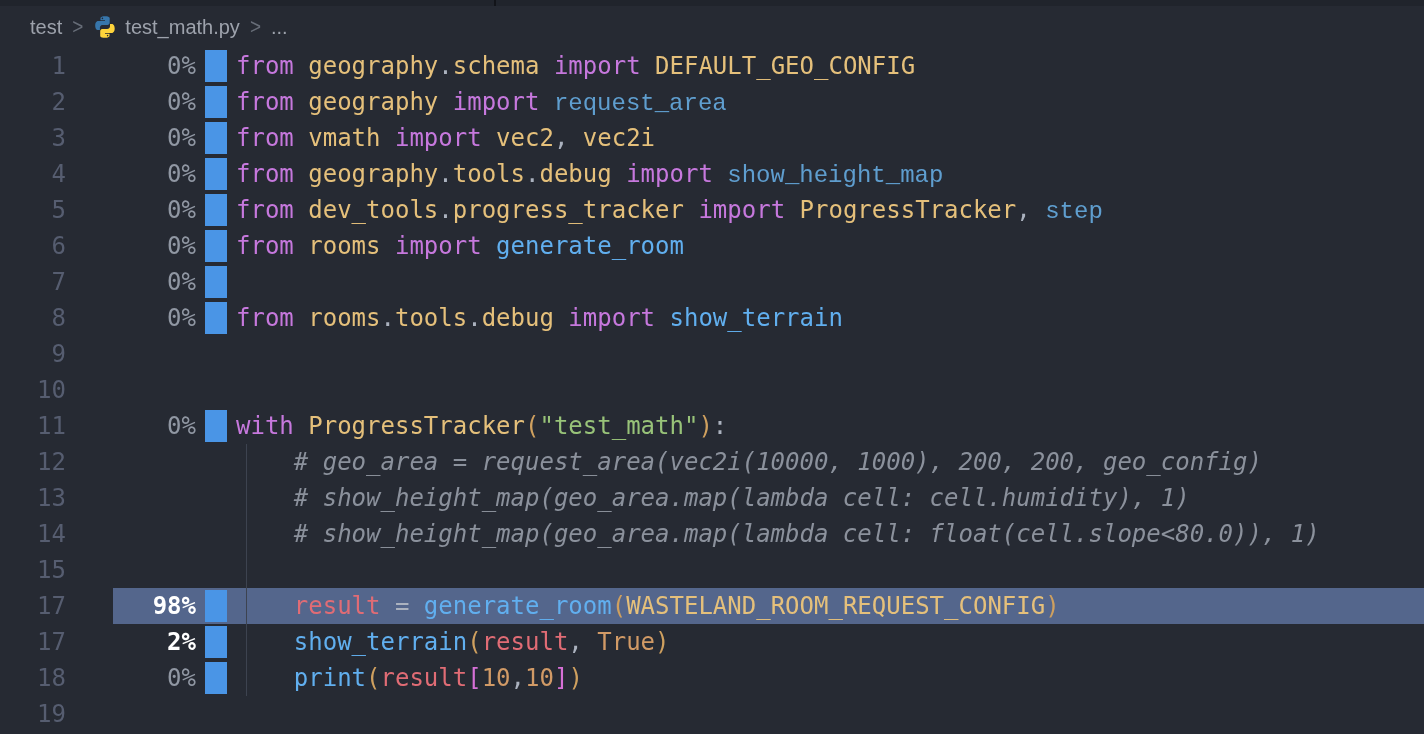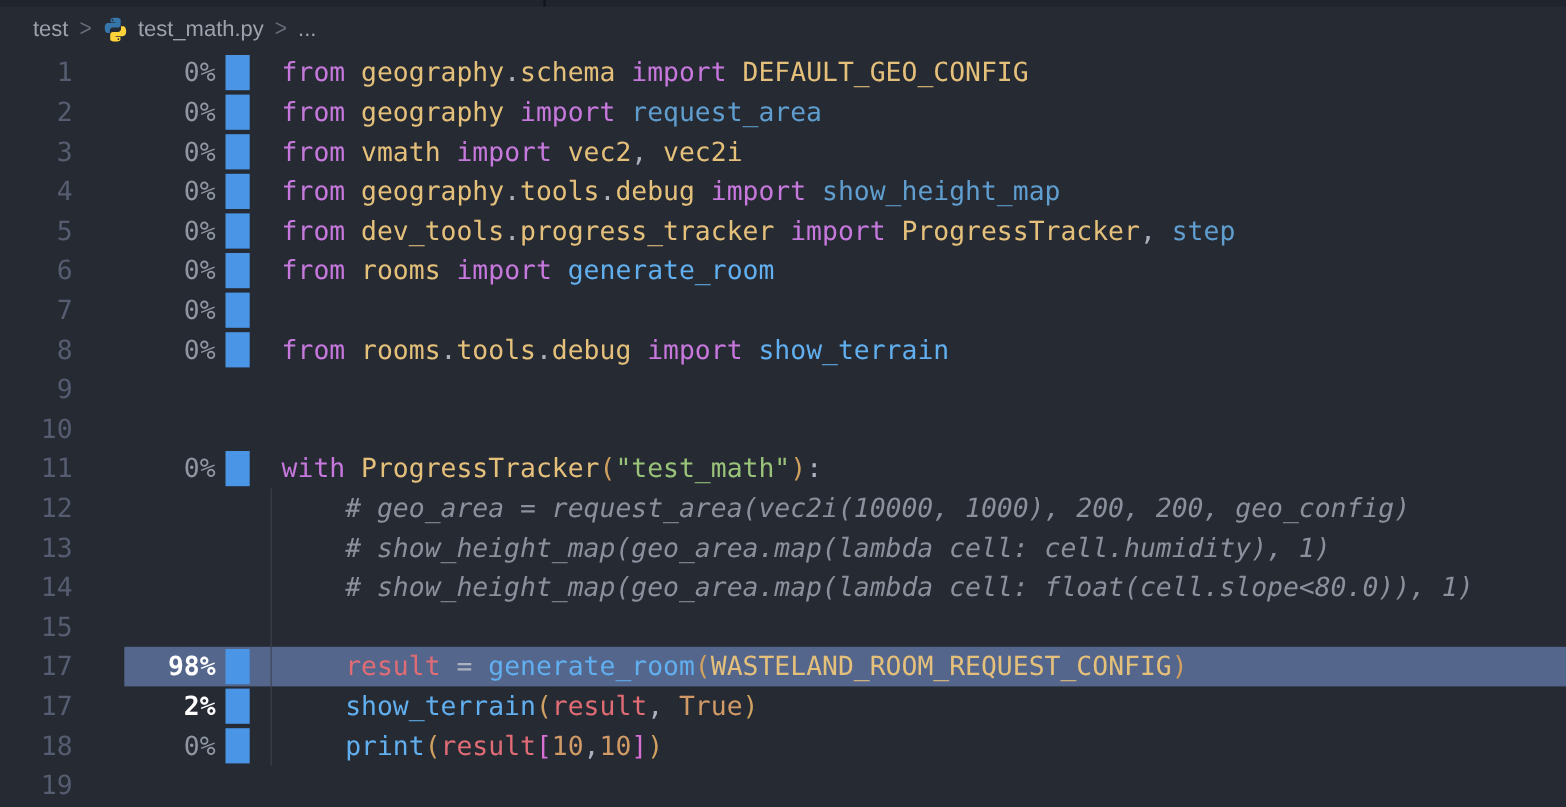--- a/index.html
+++ b/index.html
@@ -30,27 +30,27 @@
     position:absolute;left:0;top:0;width:66px;text-align:right;
     font:24px/36px "DejaVu Sans Mono",monospace;color:var(--gutter-number);
   }
   .pct{
     position:absolute;left:90px;top:0;width:106px;text-align:right;
     font:24px/36px "DejaVu Sans Mono",monospace;color:var(--percent);
   }
   .pct.hot{color:var(--percent-hot);font-weight:700;}
   .marker{position:absolute;left:205px;top:2px;width:22px;height:32px;background:var(--marker);}
   .code{
-    position:absolute;left:256px;top:0;white-space:pre;
+    position:absolute;left:236px;top:0;white-space:pre;
     font:24px/36px "DejaVu Sans Mono",monospace;color:var(--punctuation);
   }
   .tok-kw{color:var(--keyword);}
   .tok-mod{color:var(--module);}
   .tok-fn{color:var(--function);}
-  .tok-imp{color:var(--imported);}
+  .tok-imp{color:var(--imported);font-family:Liberation Mono, monospace;}
   .tok-pun{color:var(--punctuation);}
   .tok-str{color:var(--string);}
   .tok-com{color:var(--comment);font-style:italic;}
   .tok-var{color:var(--variable);}
   .tok-num{color:var(--number);}
   .tok-b1{color:var(--bracket1);}
   .tok-b2{color:var(--bracket2);}
 </style>
 </head>
 <body>

